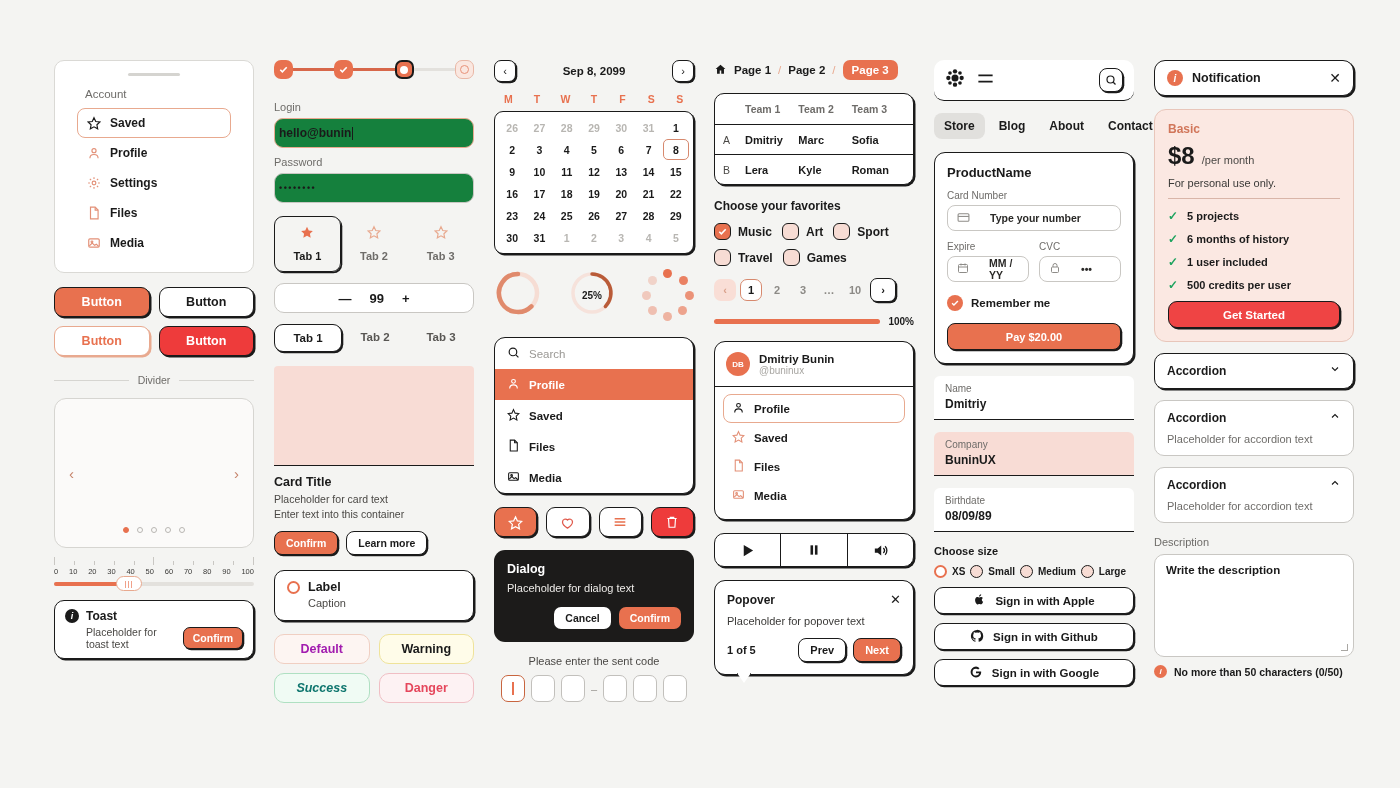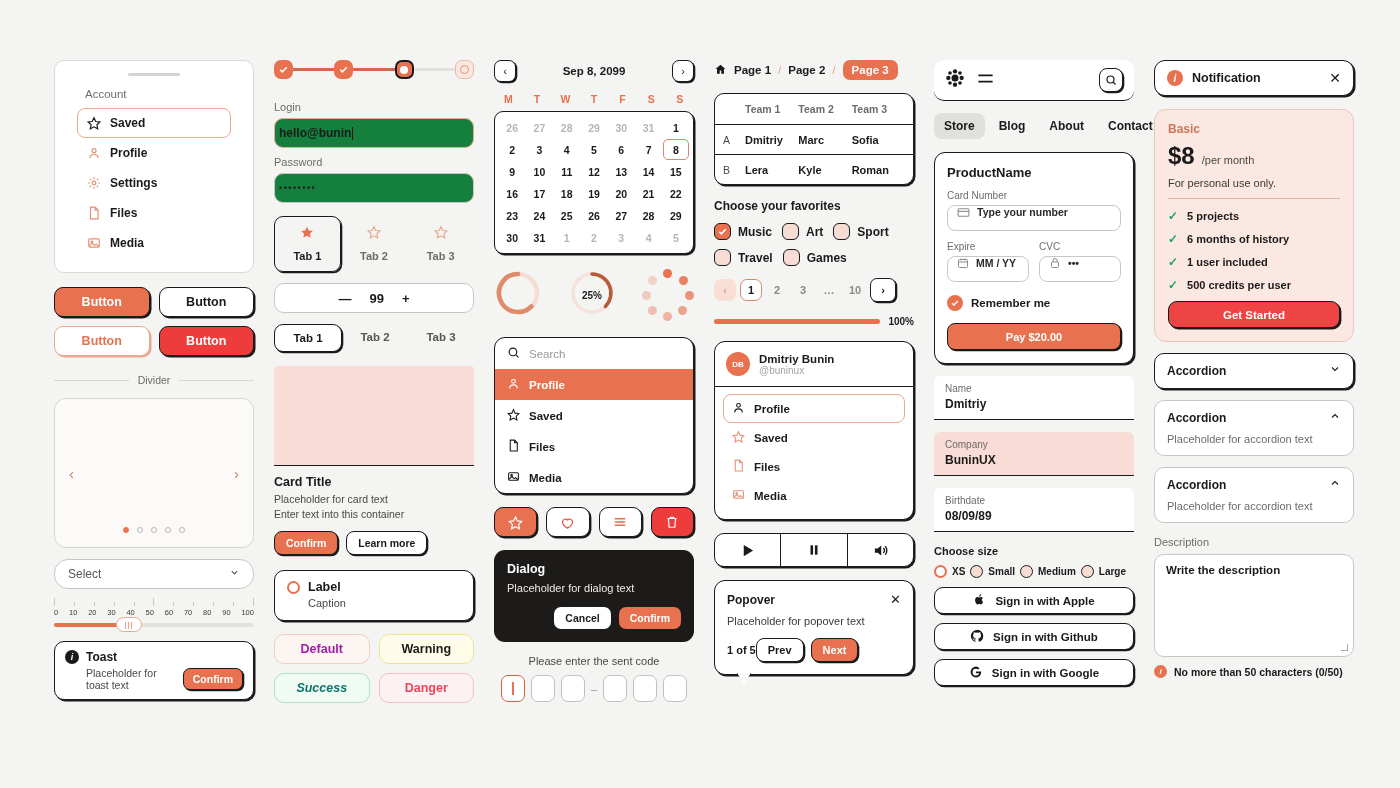--- a/index.html
+++ b/index.html
@@ -198,42 +198,42 @@
 
   .mediabtns { display:flex; margin-top:13px; border:1.4px solid #1A1A1A; border-radius:10px; box-shadow:1.5px 1.5px 0 #1A1A1A; background:#fff; overflow:hidden; }
   .mb { flex:1; height:32px; display:flex; align-items:center; justify-content:center; }
   .mb + .mb { border-left:1.3px solid #1A1A1A; }
 
   .popover { margin-top:13px; position:relative; border:1.4px solid #1A1A1A; border-radius:11px; box-shadow:1.5px 1.5px 0 #1A1A1A;
              background:#fff; padding:11px 12px 12px; }
   .popover .hrow { display:flex; align-items:center; justify-content:space-between; }
   .popover h4 { font-size:12px; }
   .popover p { font-size:11px; color:#3A3937; margin-top:8px; }
-  .popover .frow { display:flex; align-items:center; margin-top:11px; }
+  .popover .frow { display:flex; align-items:center; justify-content:space-between; margin-top:11px; }
   .popover .frow .cnt { font-size:11px; font-weight:bold; }
   .popover .frow .bs { display:flex; gap:7px; }
   .popover .frow .b { font-size:11px; font-weight:bold; padding:5px 11px; border-radius:8px; border:1.4px solid #1A1A1A; box-shadow:1.3px 1.3px 0 #1A1A1A; background:#fff; }
   .popover .frow .b.o { background:#E8714F; color:#fff; }
   .tail { position:absolute; left:22px; bottom:-9px; width:14px; height:10px; background:#fff;
           border-left:1.4px solid #1A1A1A; border-right:1.4px solid #1A1A1A; clip-path:polygon(0 0,100% 0,50% 100%); }
 
   
   .navbar { display:flex; align-items:center; gap:11px; background:#fff; border-radius:10px; padding:8px 11px;
             border-bottom:1.4px solid #1A1A1A; }
   .navbar .spacer { flex:1; }
   .navsearch { width:24px; height:24px; border:1.3px solid #1A1A1A; border-radius:8px; box-shadow:1.3px 1.3px 0 #1A1A1A;
                display:flex; align-items:center; justify-content:center; background:#fff; }
   .navtabs { display:flex; gap:4px; margin-top:12px; }
   .navtabs div { font-size:12px; font-weight:bold; padding:6px 10px; border-radius:8px; }
   .navtabs div.on { background:#E1E0DD; }
 
   .paycard { margin-top:13px; border:1.4px solid #1A1A1A; border-radius:11px; box-shadow:1.5px 1.5px 0 #1A1A1A; background:#fff; padding:12px 12px 13px; }
   .paycard h4 { font-size:13px; }
   .pf-lbl { font-size:10px; color:#6E6C69; margin:10px 0 4px; }
-  .pf-in { height:26px; border:1px solid #C9C7C3; border-radius:8px; display:flex; gap:7px; padding:0 9px; font-size:10.5px; font-weight:bold; color:#2A2927; }
+  .pf-in { height:26px; border:1px solid #C9C7C3; border-radius:8px; display:flex; align-items:center; gap:20px; padding:0 9px; font-size:10.5px; font-weight:bold; color:#2A2927; }
   .pf2 { display:flex; gap:10px; }
   .pf2 > div { flex:1; }
   .remember { display:flex; align-items:center; gap:8px; margin-top:13px; font-size:11.5px; font-weight:bold; }
   .rd-chk { width:16px; height:16px; border-radius:50%; background:#E8714F; display:flex; align-items:center; justify-content:center; }
   .paybtn { margin-top:12px; height:27px; background:#E8714F; color:#fff; font-size:11px; font-weight:bold;
             border-radius:8px; display:flex; align-items:center; justify-content:center; border:1.3px solid #1A1A1A; box-shadow:1.3px 1.3px 0 #1A1A1A; }
 
   .ff { margin-top:12px; background:#fff; border-bottom:1.6px solid #1A1A1A; border-radius:6px 6px 0 0; padding:7px 11px 8px; }
   .ff.hl { background:#F8DCD5; }
   .ff .l { font-size:10px; color:#6E6C69; }
@@ -337,26 +337,20 @@
       <div class="car-arrow r">›</div>
       <div class="dots">
         <div class="dot on"></div>
         <div class="dot"></div>
         <div class="dot"></div>
         <div class="dot"></div>
         <div class="dot"></div>
       </div>
     </div>
 
-    <div class="select">
-      <span>Select</span>
-      <span><svg width="11" height="11" viewBox="0 0 24 24" fill="none" stroke="#585653" stroke-width="2.4">
-              <path d="M6 9l6 6 6-6"></path>
-            </svg></span>
-    </div>
 
     <div class="ruler">
       <div class="ticks">
         <div class="tk maj"></div>
             <div class="tk"></div>
             <div class="tk"></div>
             <div class="tk"></div>
             <div class="tk"></div>
         <div class="tk maj"></div>
             <div class="tk"></div>

